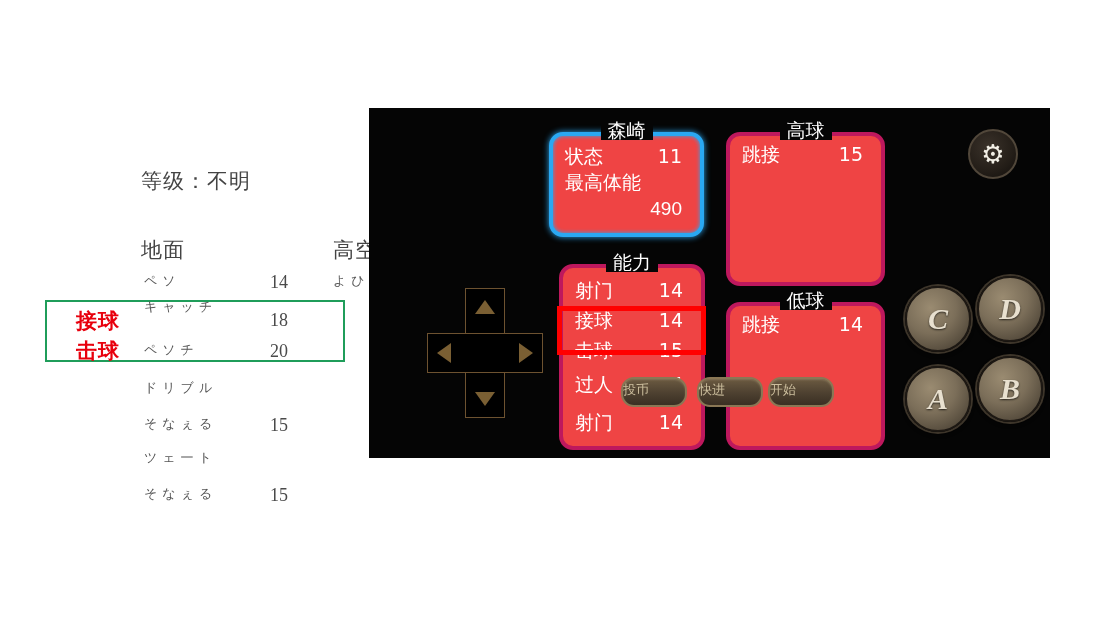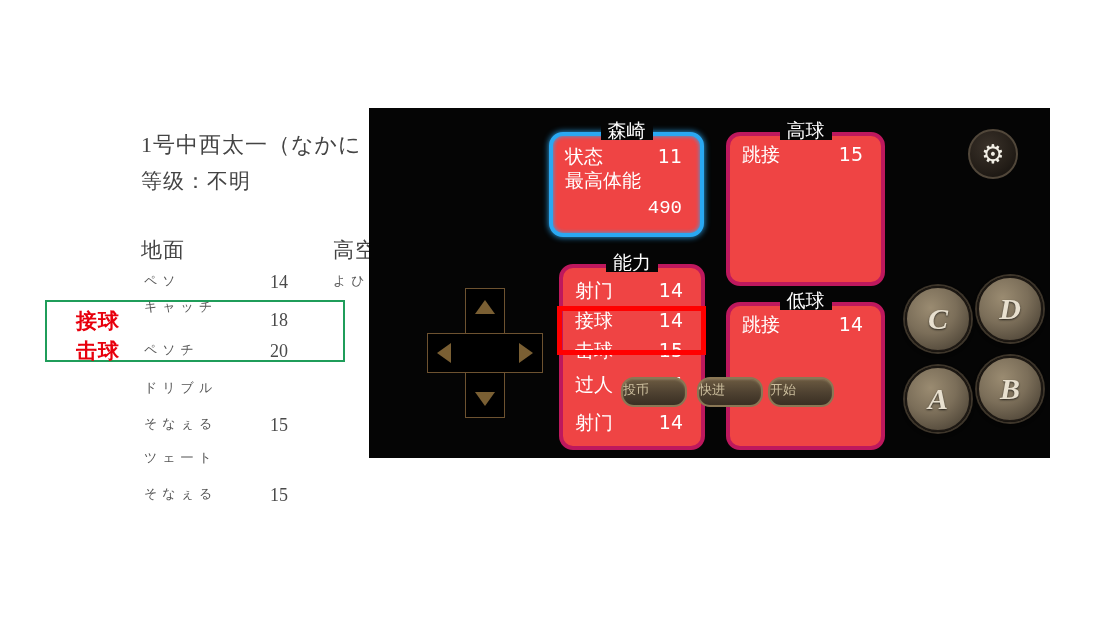--- a/index.html
+++ b/index.html
@@ -73,21 +73,21 @@
     font-family: "DejaVu Sans", sans-serif;
     white-space: nowrap;
   }
   .stat-row .lbl { position: absolute; left: 2px; }
   .stat-row .val { position: absolute; right: 8px; }
   .stat-solo {
     position: absolute;
     color: #ffffff;
     font-size: 19px;
     line-height: 25px;
-    font-family: Liberation Mono, monospace;
+    font-family: Liberation Sans, sans-serif;
     white-space: nowrap;
   }
 
   
   .red-box {
     position: absolute;
     border: 5px solid #ff0000;
     box-sizing: border-box;
     background: transparent;
   }
@@ -149,21 +149,20 @@
   }
   .gear-glyph { color: #f2efe6; font-size: 26px; line-height: 26px; }
 </style>
 </head>
 <body>
 
 <div id="root">
 
   <div class="doc">
 
-    <div class="doc-line doc-title" style="left:141px; top:130px;">1号中西太一（なかに</div>
 
     <div class="doc-line doc-meta" style="left:141px; top:167px;">等级：不明</div>
 
 
     <div class="doc-line doc-head" style="left:141px; top:236px;">地面</div>
     <div class="doc-line doc-head" style="left:333px; top:236px;">高空</div>
 
     <div class="doc-line doc-kana" style="left:144px; top:272px;">ペソ</div>
     <div class="doc-line doc-num" style="left:270px; top:272px;">14</div>
     <div class="doc-line doc-kana" style="left:333px; top:272px;">よひ</div>

